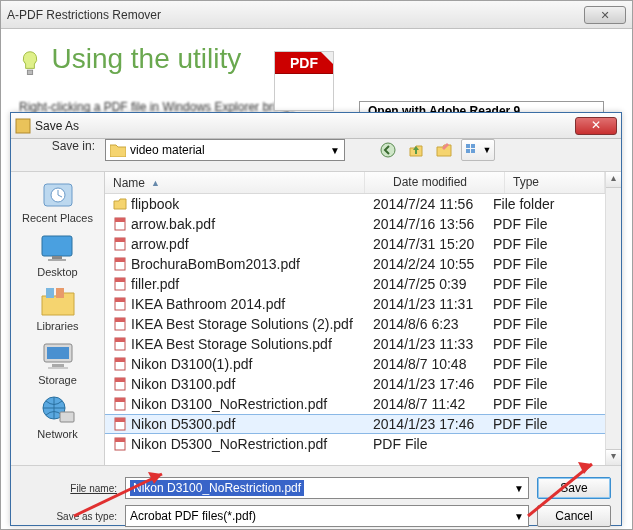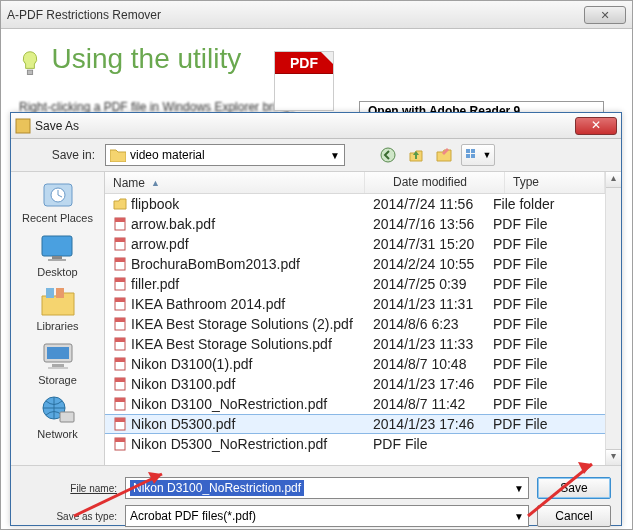--- a/index.html
+++ b/index.html
@@ -20,21 +20,21 @@
 .context-item { position: absolute; top: 100px; left: 358px; width: 245px; height: 22px; border: 1px solid #999; background: #fff; font-size: 12px; font-weight: bold; padding: 2px 8px; white-space: nowrap; }
 .desc-text { font-size: 12px; color: #333; margin-top: 22px; filter: blur(1px); }
 
 
 .save-dialog { position: absolute; top: 112px; left: 10px; width: 612px; height: 414px; border: 1px solid #3b6ea5; background: #f0f0f0; box-shadow: 0 0 6px rgba(0,0,0,.2); }
 .dlg-titlebar { height: 26px; background: linear-gradient(#fdfdfd,#e8e8e8); border-bottom: 1px solid #c0c0c0; display: flex; align-items: center; padding: 0 4px; }
 .dlg-titlebar .icon { width: 16px; height: 16px; margin-right: 4px; }
 .dlg-titlebar .t { flex: 1; font-size: 12px; color: #222; }
 .dlg-titlebar .x { width: 42px; height: 18px; background: linear-gradient(#e07070,#c83030); border: 1px solid #803030; border-radius: 3px; color: #fff; text-align: center; line-height: 15px; font-size: 12px; }
 
-.toolbar { height: 32px; display: flex; align-items: center; padding: 0 8px; gap: 6px; }
+.toolbar { height: 32px; display: flex; align-items: flex-start; padding: 0 8px; gap: 6px; }
 .toolbar .lbl { width: 80px; text-align: right; font-size: 12px; color: #333; padding-right: 4px;}
 .folder-combo { flex: 0 0 240px; height: 22px; border: 1px solid #888; background: #fff; display: flex; align-items: center; font-size: 12px; padding: 0 4px; }
 .folder-combo .foldericon { width: 16px; height: 14px; margin-right: 4px; }
 .folder-combo .arrow { margin-left: auto; font-size: 10px; }
 .tbtn { width: 22px; height: 22px; display: flex; align-items: center; justify-content: center; font-size: 13px; }
 .tbtn.view { width: 34px; border: 1px solid #bbb; border-radius: 2px; background: linear-gradient(#fff,#ececec); }
 
 .content { display: flex; height: 295px; background: #fff; border-top: 1px solid #d0d0d0; border-bottom: 1px solid #d0d0d0; }
 .places { width: 94px; background: #f4f4f4; border-right: 1px solid #d0d0d0; padding-top: 6px; display: flex; flex-direction: column; align-items: center; gap: 8px; font-size: 11px; color: #333; }
 .place { text-align: left; }

